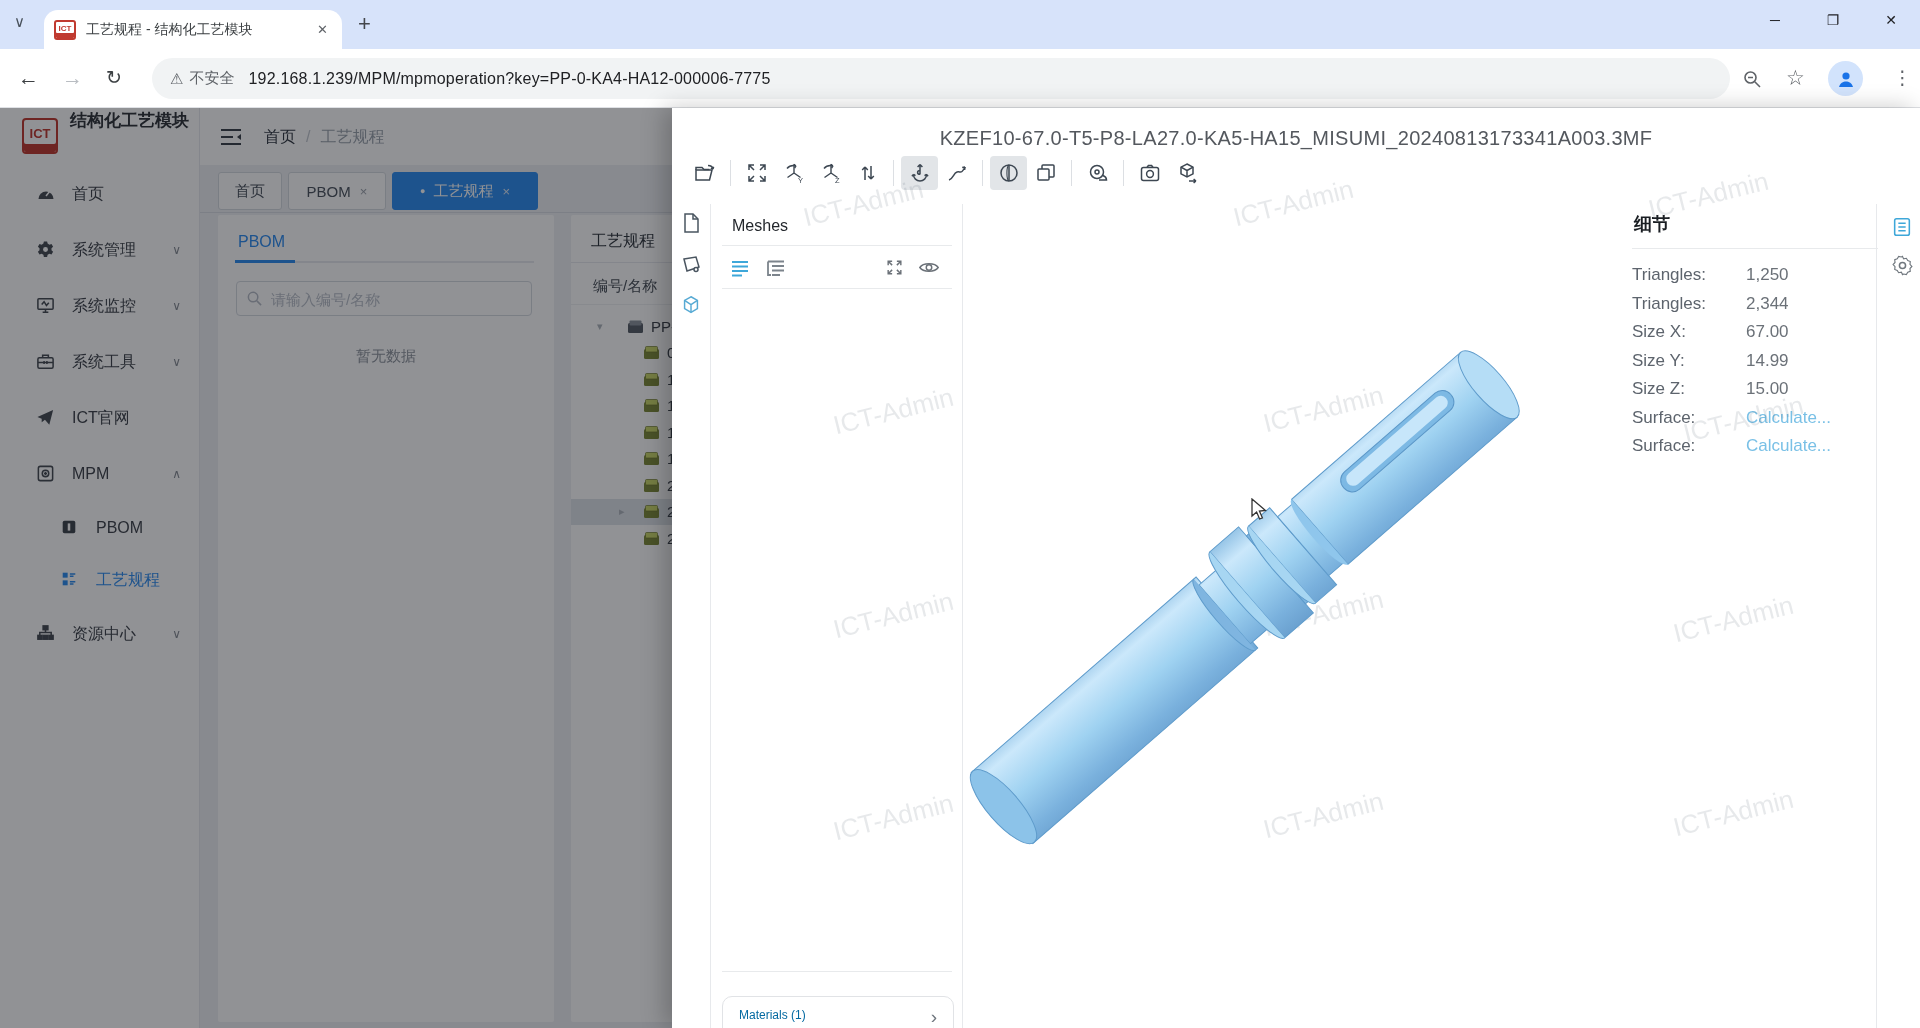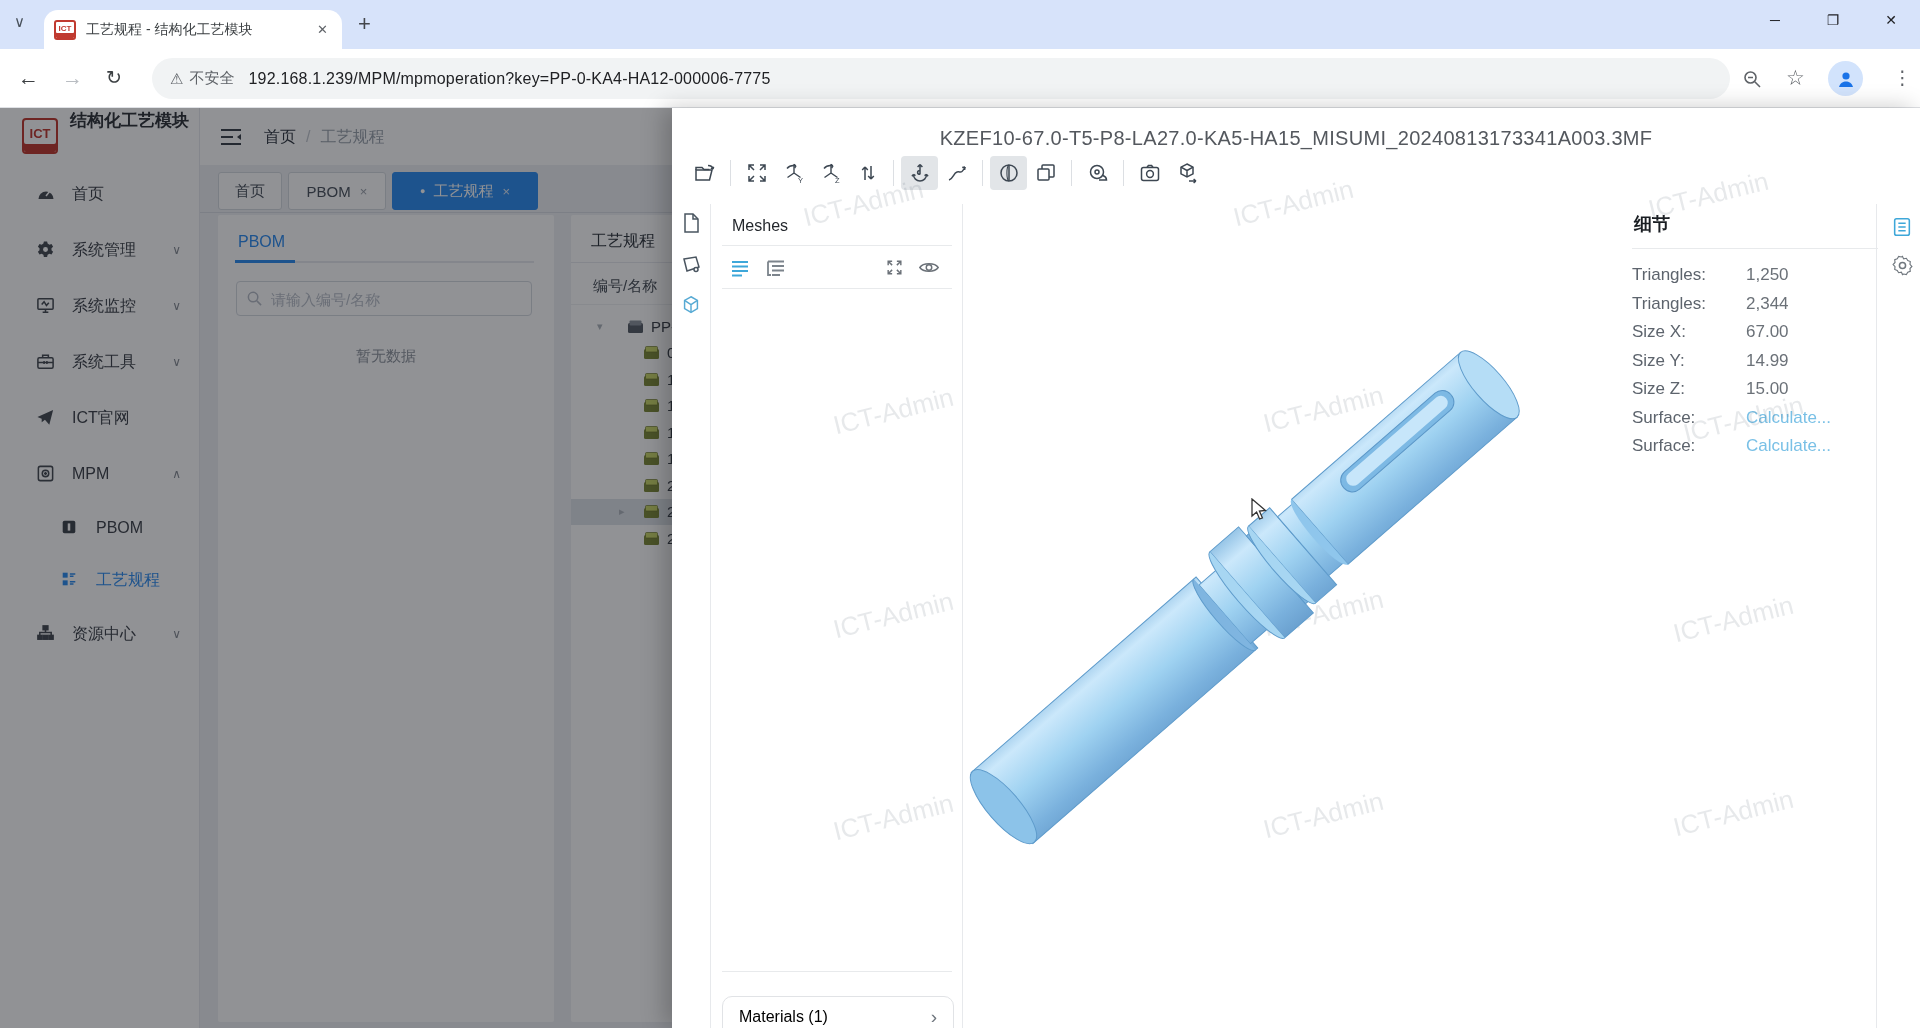--- a/index.html
+++ b/index.html
@@ -95,21 +95,21 @@
   .vsep{width:1px;height:26px;background:#dcdfe3;margin:0 7px;}
   .leftstrip{position:absolute;left:0;top:96px;width:38px;display:flex;flex-direction:column;align-items:center;gap:20px;padding-top:8px;}
   .vline{position:absolute;top:96px;bottom:0;width:1px;background:#e7e9ec;}
   .meshes{position:absolute;left:38px;top:96px;width:252px;bottom:0;}
   .m-title{position:absolute;left:22px;top:13px;font-size:16px;color:#23272c;}
   .m-div{position:absolute;left:12px;right:10px;height:1px;background:#e8eaec;}
   .m-controls{position:absolute;left:0;top:52px;width:100%;height:26px;}
   .m-item{position:absolute;left:12px;right:8px;top:92px;height:36px;background:#ededee;border-radius:9px;}
   .m-item .nm{position:absolute;left:16px;top:8px;font-size:16px;font-weight:bold;color:#1e2227;}
   .materials{position:absolute;left:12px;right:8px;bottom:-14px;height:44px;border:1px solid #e1e3e6;border-radius:10px;}
-  .materials .lb{position:absolute;left:16px;top:11px;font-size:16px;color:#000000;}
+  .materials .lb{position:absolute;left:16px;top:11px;font-size:12px;color:#0369a1;}
   .materials .ch{position:absolute;right:16px;top:9px;font-size:19px;color:#6e757d;}
   .details{position:absolute;left:960px;top:104px;width:246px;}
   .d-title{font-size:18px;font-weight:bold;color:#1a1e23;margin:0 0 12px 2px;}
   .d-div{height:1px;background:#e8eaec;margin-bottom:12px;}
   .drow{display:flex;height:28.5px;align-items:center;font-size:17px;}
   .drow .dl{width:114px;color:#5d646d;}
   .drow .dv{color:#6b7178;}
   .drow .dv.link{color:#79c0e6;}
   .rightstrip{position:absolute;left:1212px;top:108px;width:36px;display:flex;flex-direction:column;align-items:center;gap:16px;}
   .wm{position:absolute;font-size:26px;color:rgba(70,82,102,.13);transform:rotate(-14deg);white-space:nowrap;z-index:1;}

